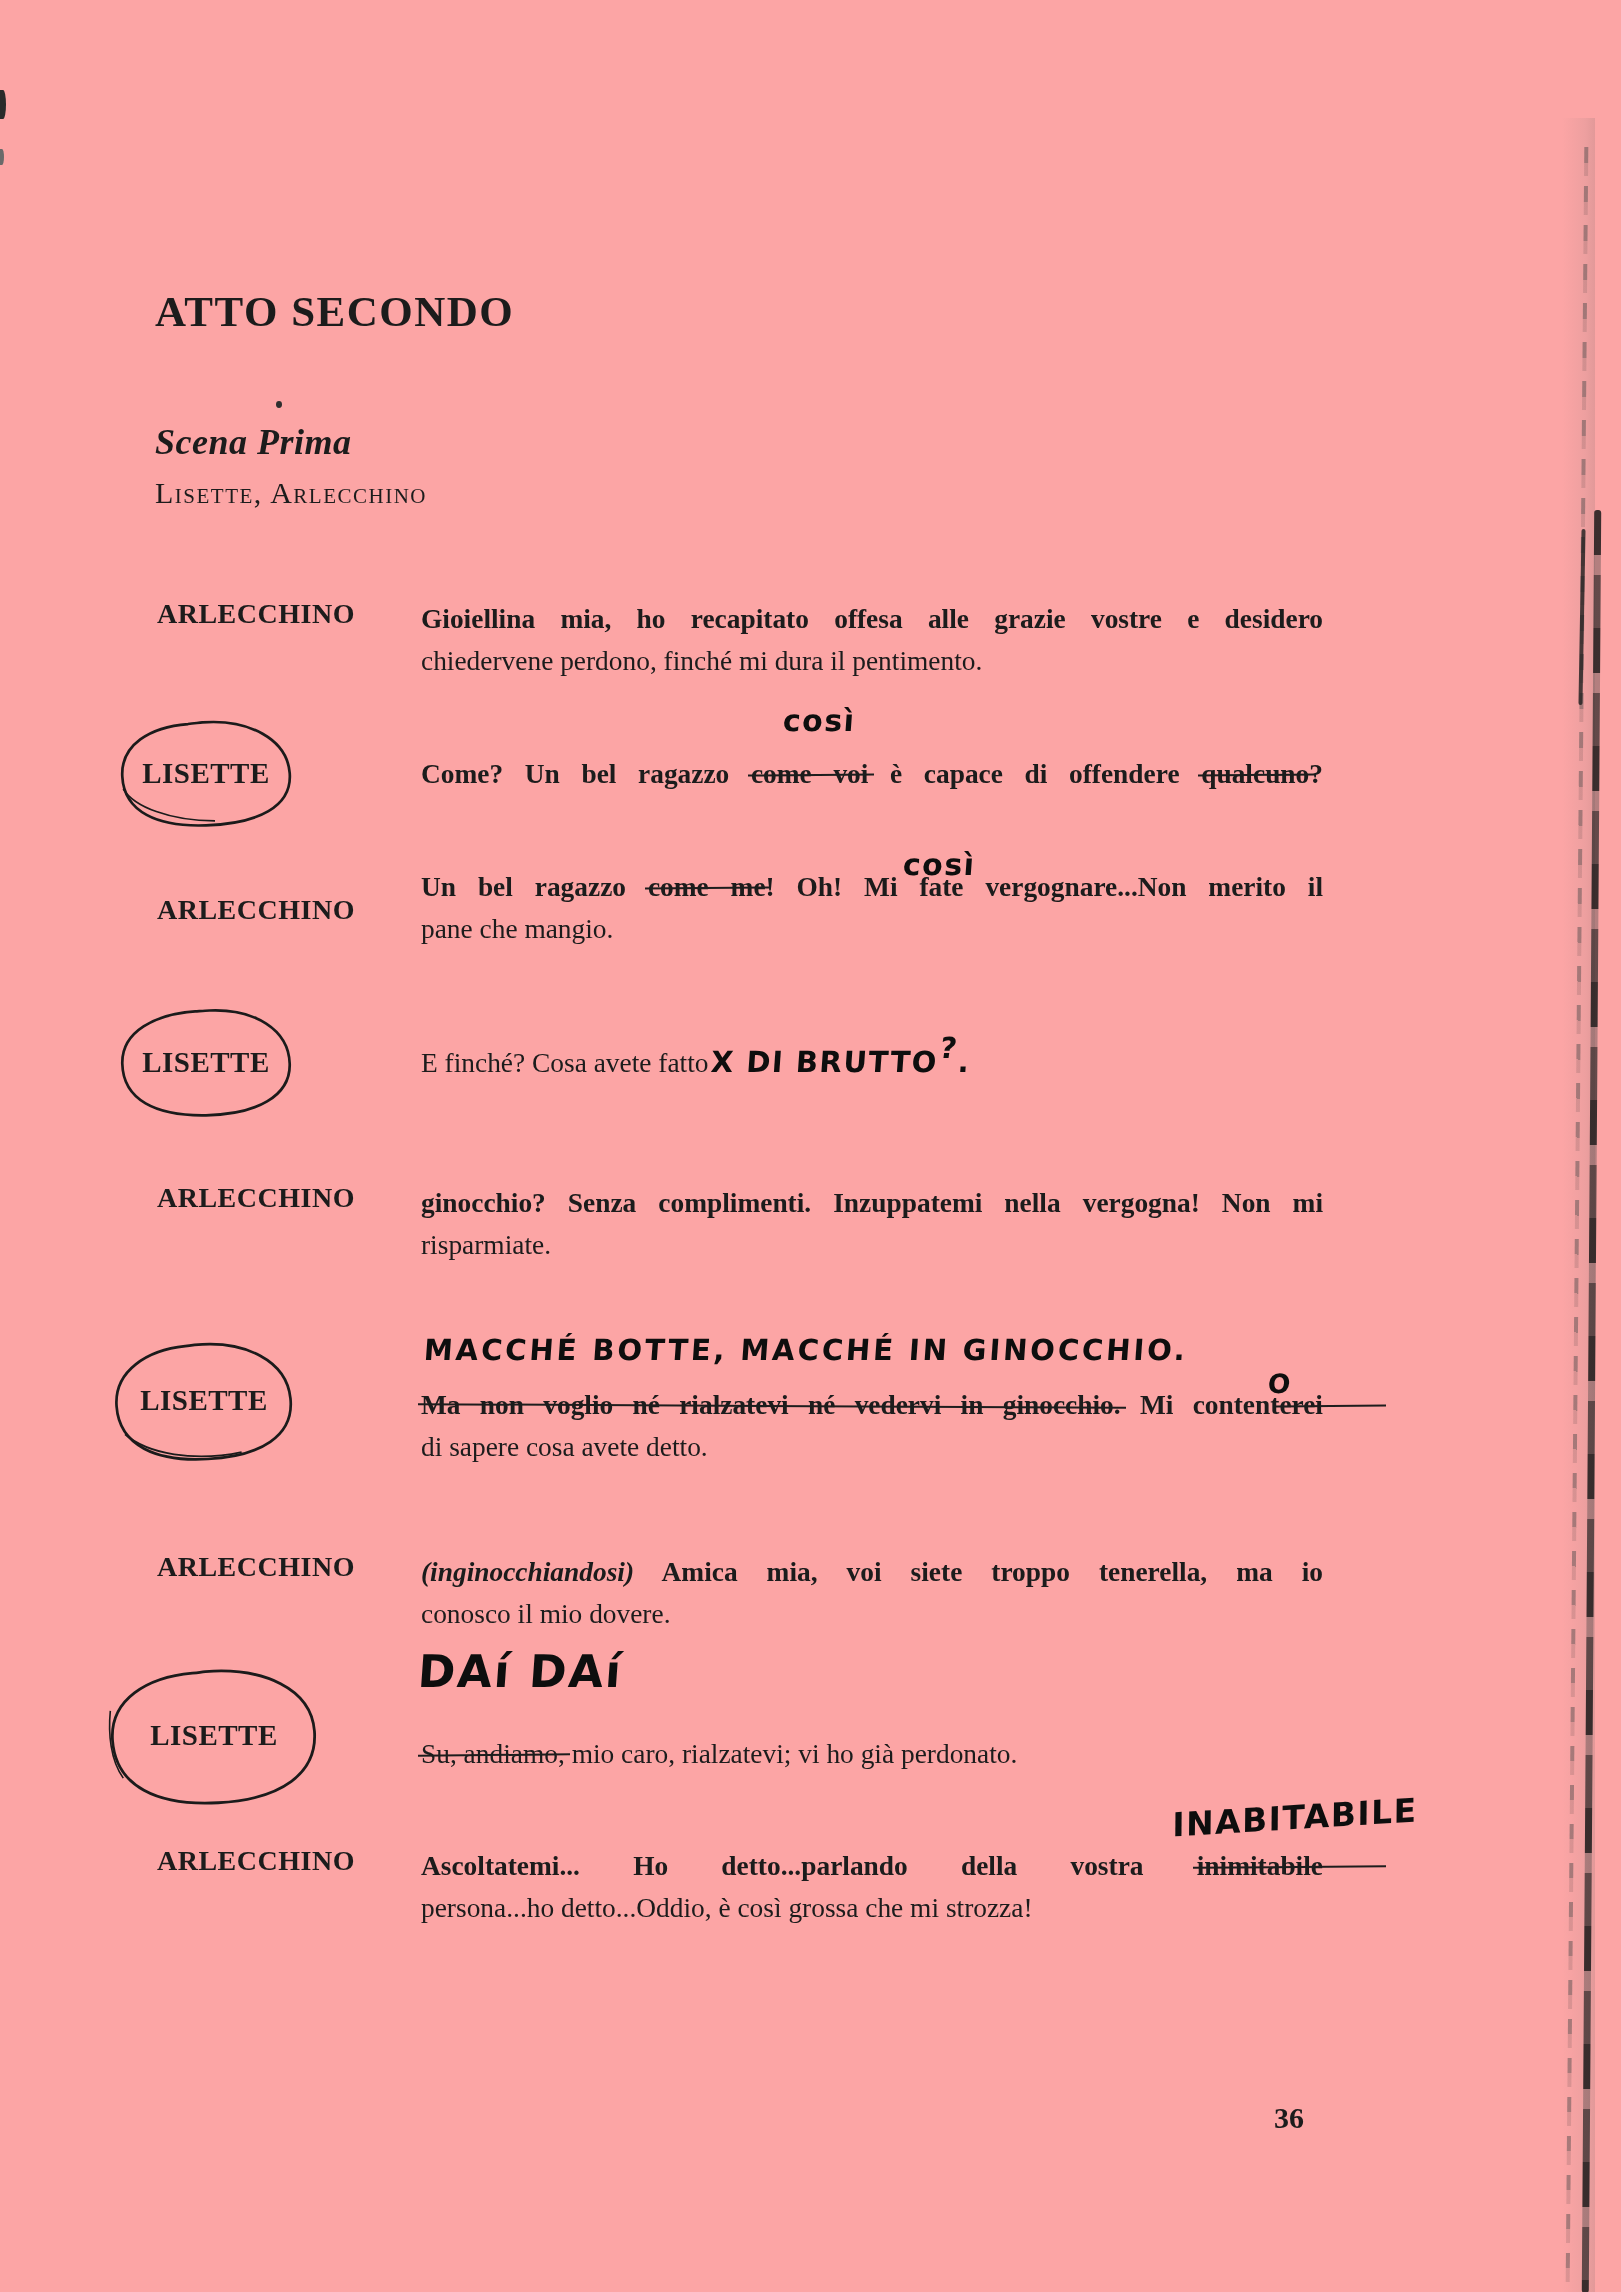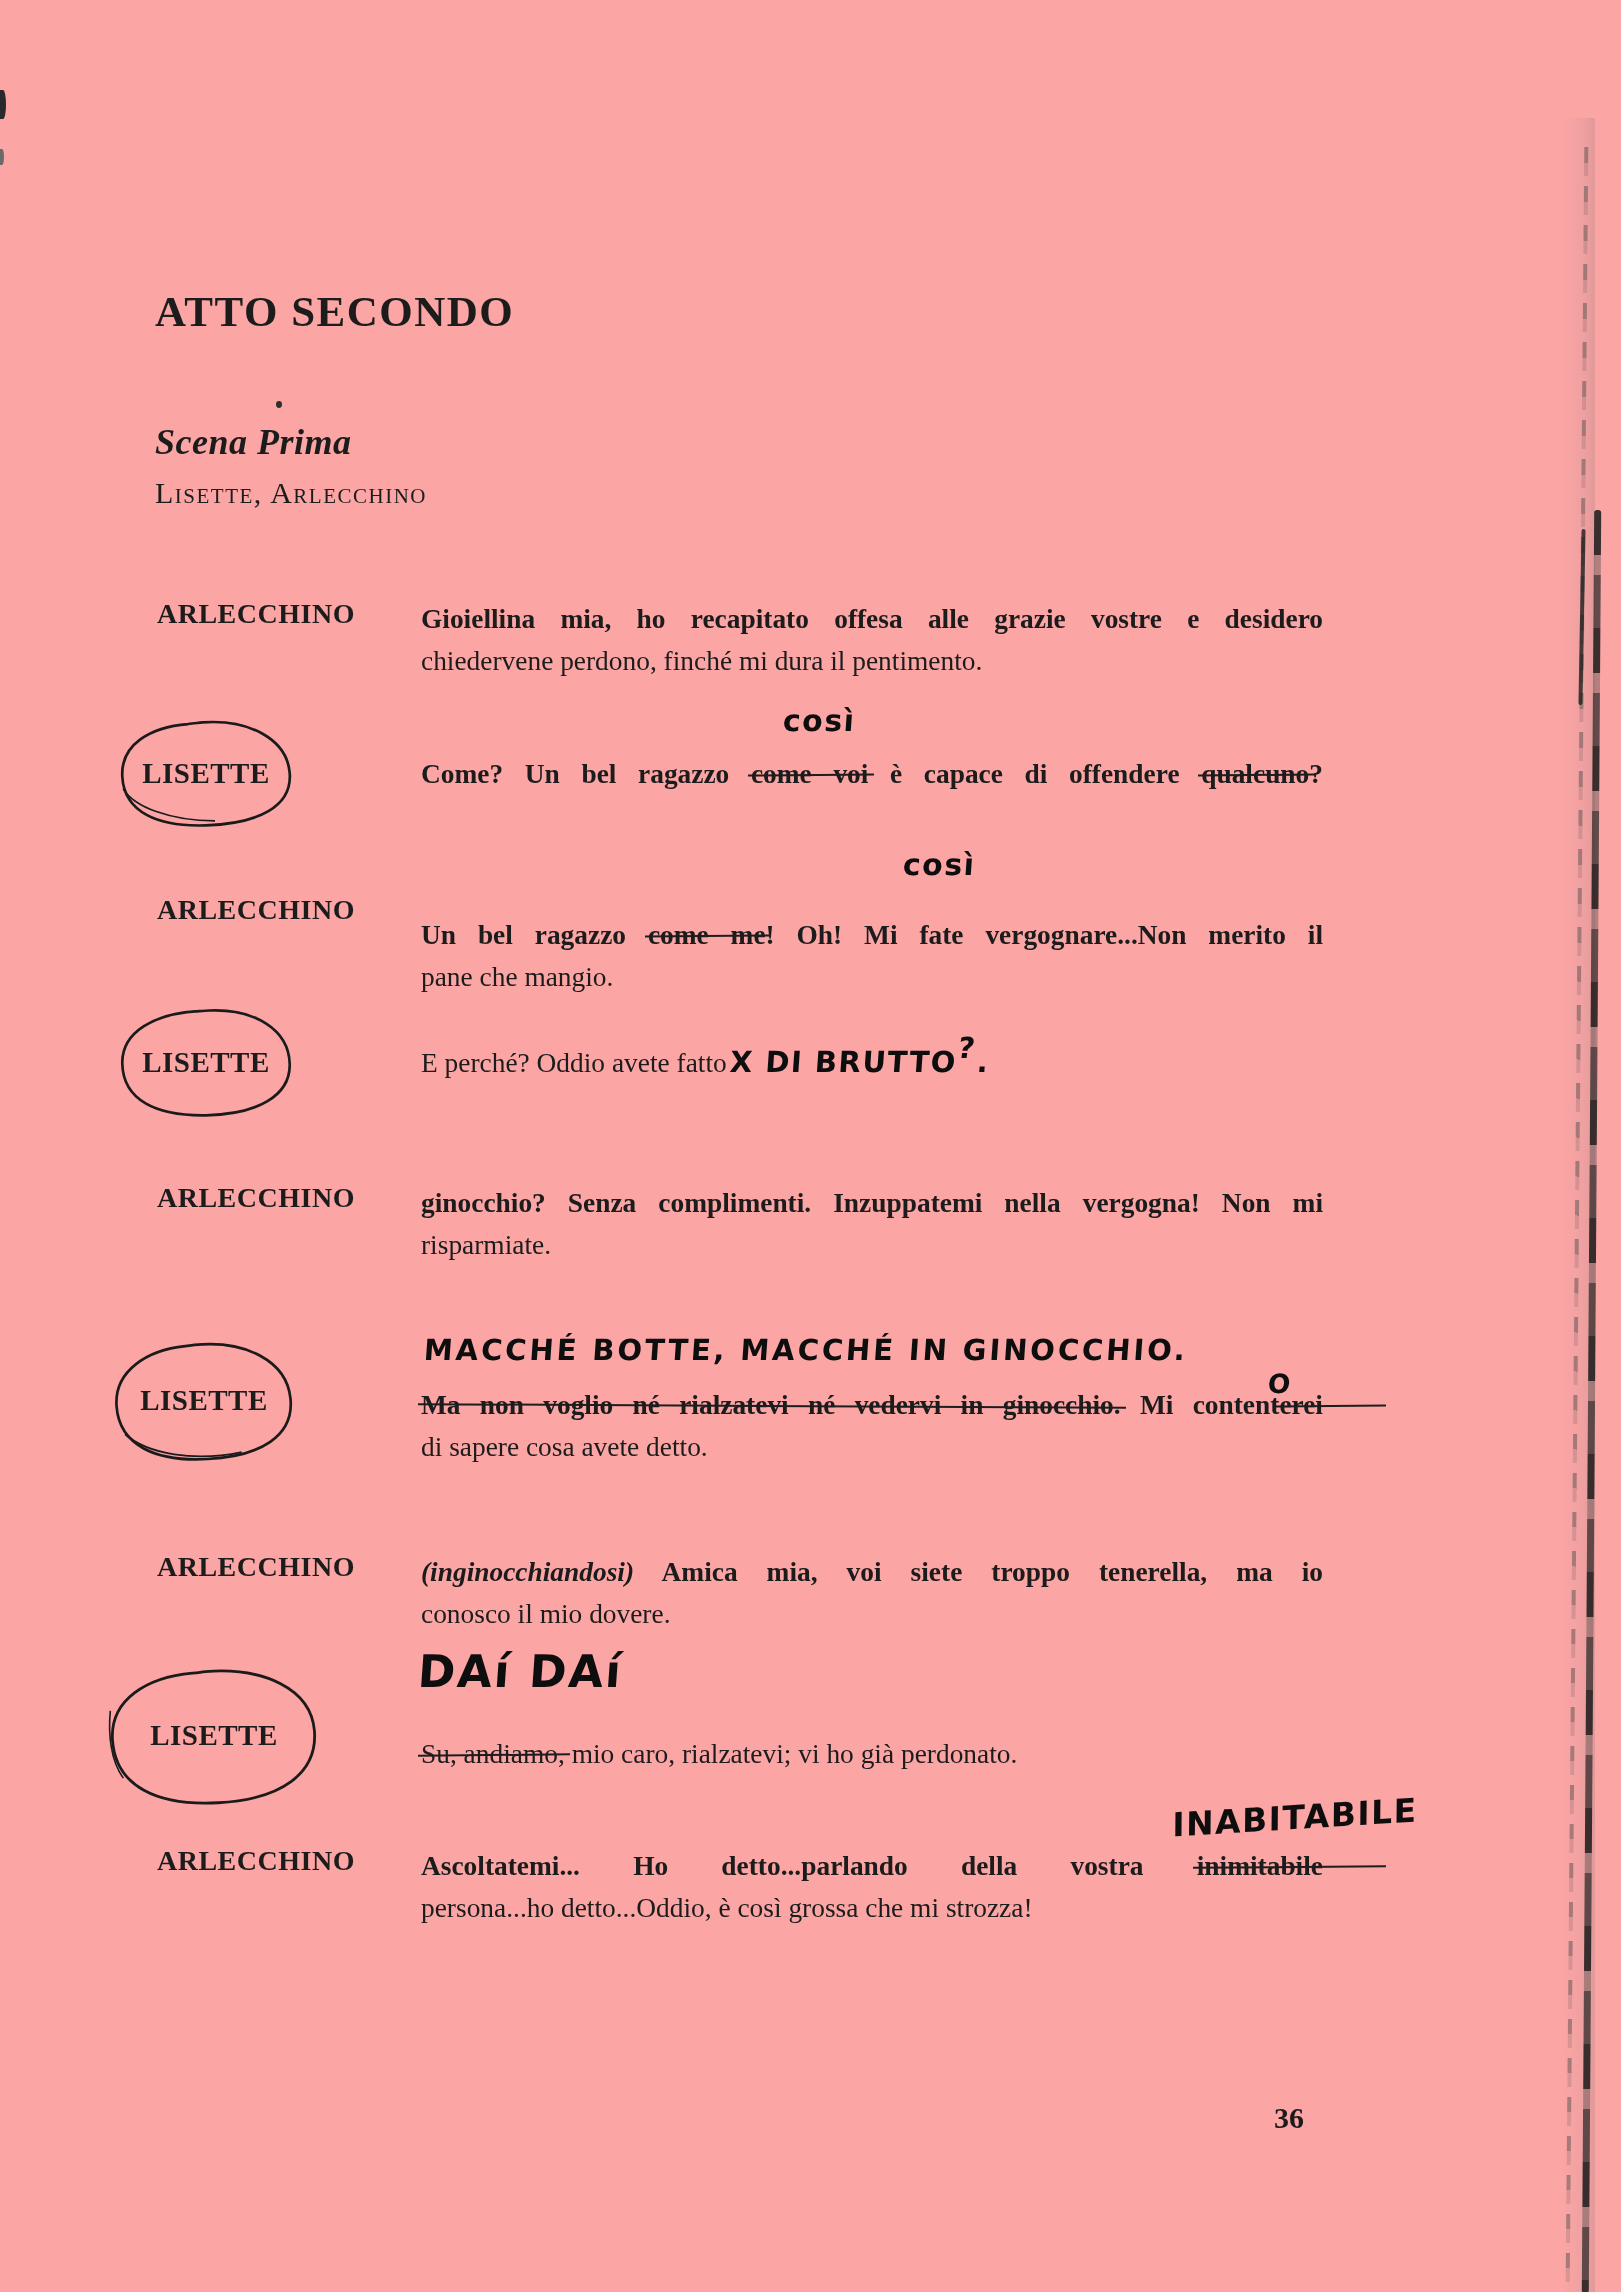--- a/index.html
+++ b/index.html
@@ -93,37 +93,37 @@
     </div>
     <div class="lines" style="top:753px">
       <div class="line j"><span>Come? Un bel ragazzo </span><span class="st">come voi</span><span> è capace di offendere </span><span class="st">qualcuno</span><span>?</span></div>
     </div>
   </section>
   <span class="hand ann" style="left:783px;top:703px;font-size:30px">così</span>
 
   
   <section class="speech">
     <div class="speaker" style="top:894px">ARLECCHINO</div>
-    <div class="lines" style="top:914px">
+    <div class="lines" style="top:866px">
       <div class="line j"><span>Un bel ragazzo </span><span class="st">come me</span><span>! Oh! Mi fate vergognare...Non merito il</span></div>
       <div class="line"><span>pane che mangio.</span></div>
     </div>
   </section>
   <span class="hand ann" style="left:903px;top:847px;font-size:30px">così</span>
 
   
   <section class="speech">
     <div class="circle" style="left:116px;top:1006px;width:180px;height:112px">
       <svg viewBox="0 0 100 62" preserveAspectRatio="none">
         <path d="M 52 2.5 C 77 1.5, 96 13, 96.5 32 C 97 50, 78 60, 50 60.5 C 22 61, 4 52, 3.5 32 C 3 14, 22 4.5, 44 3 C 47 2.8, 49.5 2.6, 52 2.5 Z" fill="none" stroke="#1b1b1b" stroke-width="2.7" vector-effect="non-scaling-stroke"></path>
       </svg>
       <span class="cname">LISETTE</span>
     </div>
     <div class="lines" style="top:1041px">
-      <div class="line"><span>E perché? Oddio avete fatto</span><span class="hand hi" style="font-size:29px">X DI BRUTTO</span><span class="hand qmark" style="font-size:29px">?</span><span class="hand" style="font-size:29px">.</span></div>
+      <div class="line"><span>E finché? Cosa avete fatto</span><span class="hand hi" style="font-size:29px">X DI BRUTTO</span><span class="hand qmark" style="font-size:29px">?</span><span class="hand" style="font-size:29px">.</span></div>
     </div>
   </section>
 
   
   <section class="speech">
     <div class="speaker" style="top:1182px">ARLECCHINO</div>
     <div class="lines" style="top:1182px">
       <div class="line j"><span>ginocchio? Senza complimenti. Inzuppatemi nella vergogna! Non mi</span></div>
       <div class="line"><span>risparmiate.</span></div>
     </div>

